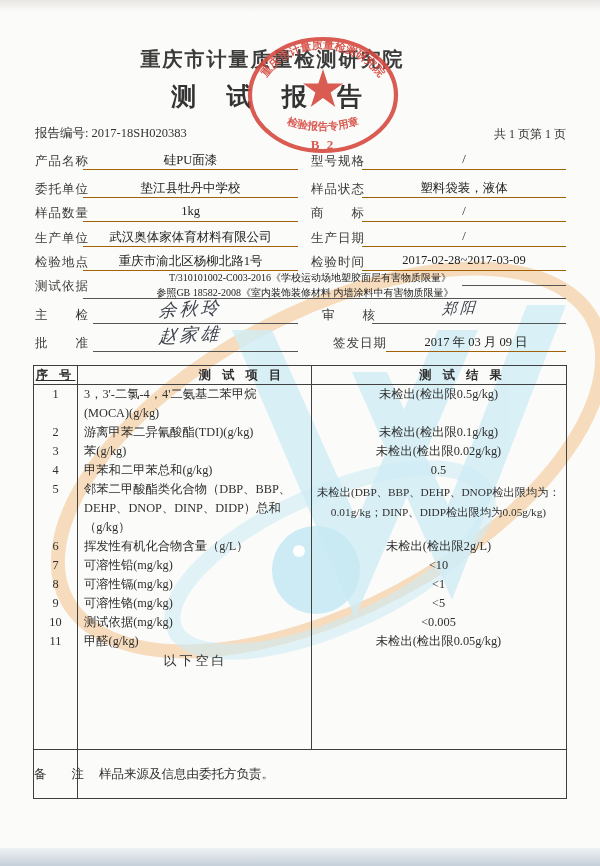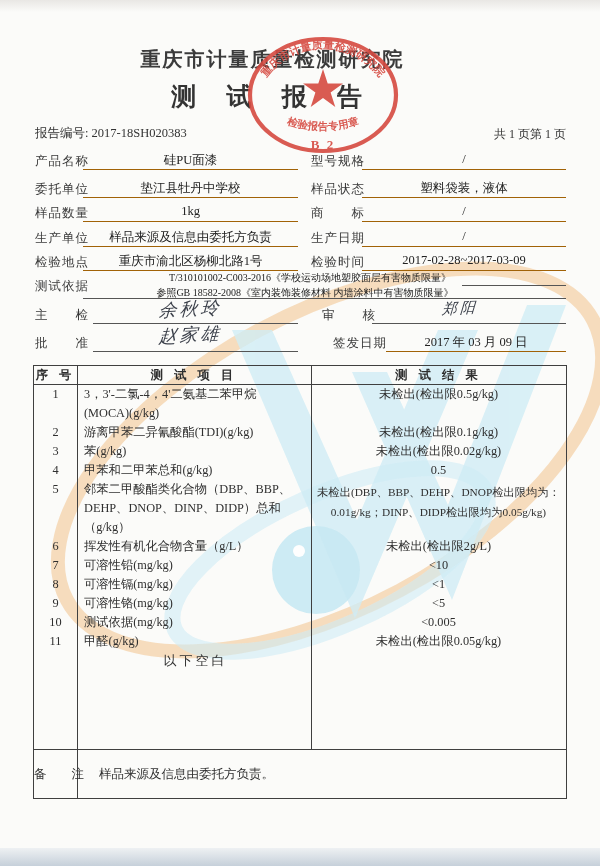--- a/index.html
+++ b/index.html
@@ -36,22 +36,22 @@
     transform:rotate(-3deg) skewX(-6deg); opacity:.88; }
   .sig.small { font-size:15px; }
 
   .table { position:absolute; left:33px; top:365px; width:534px; height:434px;
     border:1.2px solid #3f3f3f; box-sizing:border-box; font-size:12.3px; }
   .vline1 { position:absolute; left:43px; top:0; height:100%; border-left:1px solid #3f3f3f; }
   .vline2 { position:absolute; left:277px; top:0; height:383px; border-left:1px solid #3f3f3f; }
   .hline-remark { position:absolute; left:0; right:0; top:383px; border-top:1px solid #3f3f3f; }
   .thead { display:flex; height:18px; line-height:18px; border-bottom:1px solid #3f3f3f;
     font-weight:600; letter-spacing:4px; color:#2e2e2e; }
-  .thead .h1 { width:43px; text-align:center; }
-  .thead .h2 { width:234px; text-align:center; }
+  .thead .h1 { width:43px; text-align:center;text-decoration:underline; }
+  .thead .h2 { width:234px; text-align:center;margin-left:48px; }
   .thead .h3 { flex:1; text-align:center; }
   .trow { display:flex; align-items:flex-start; line-height:19px; }
   .trow .c1 { width:43px; text-align:center; flex:none; }
   .trow .c2 { width:234px; box-sizing:border-box; padding:0 4px 0 7px; white-space:pre-line; }
   .trow .c3 { flex:1; text-align:center; white-space:pre-line; box-sizing:border-box; padding:0 4px; }
   .trow .c3.small { font-size:11.3px; line-height:20px; padding-top:2px; }
   .trow.center .c2 { text-align:center; letter-spacing:3px; font-size:13px; }
   .remark { position:absolute; left:0; right:0; top:383px; height:50px; display:flex;
     align-items:center; }
   .remark .rk-label { width:43px; text-align:center; font-size:12.5px; white-space:pre;
@@ -114,21 +114,21 @@
   <div class="fvalue" style="left:83px;top:180px;width:215px">垫江县牡丹中学校</div>
   <div class="flabel" style="left:311px;top:181px">样品状态</div>
   <div class="fvalue" style="left:362px;top:180px;width:204px">塑料袋装，液体</div>
 
   <div class="flabel" style="left:35px;top:205px">样品数量</div>
   <div class="fvalue" style="left:83px;top:204px;width:215px">1kg</div>
   <div class="flabel" style="left:311px;top:205px">商　　标</div>
   <div class="fvalue" style="left:362px;top:204px;width:204px">/</div>
 
   <div class="flabel" style="left:35px;top:230px">生产单位</div>
-  <div class="fvalue" style="left:83px;top:229px;width:215px">样品来源及信息由委托方负责</div>
+  <div class="fvalue" style="left:83px;top:229px;width:215px">武汉奥体家体育材料有限公司</div>
   <div class="flabel" style="left:311px;top:230px">生产日期</div>
   <div class="fvalue" style="left:362px;top:229px;width:204px">/</div>
 
   <div class="flabel" style="left:35px;top:254px">检验地点</div>
   <div class="fvalue" style="left:83px;top:253px;width:215px">重庆市渝北区杨柳北路1号</div>
   <div class="flabel" style="left:311px;top:254px">检验时间</div>
   <div class="fvalue" style="left:362px;top:253px;width:204px">2017-02-28~2017-03-09</div>
 
   <div class="flabel" style="left:35px;top:278px">测试依据</div>
   <div class="ftext" style="left:60px;top:271px;width:500px">T/310101002-C003-2016《学校运动场地塑胶面层有害物质限量》</div>

